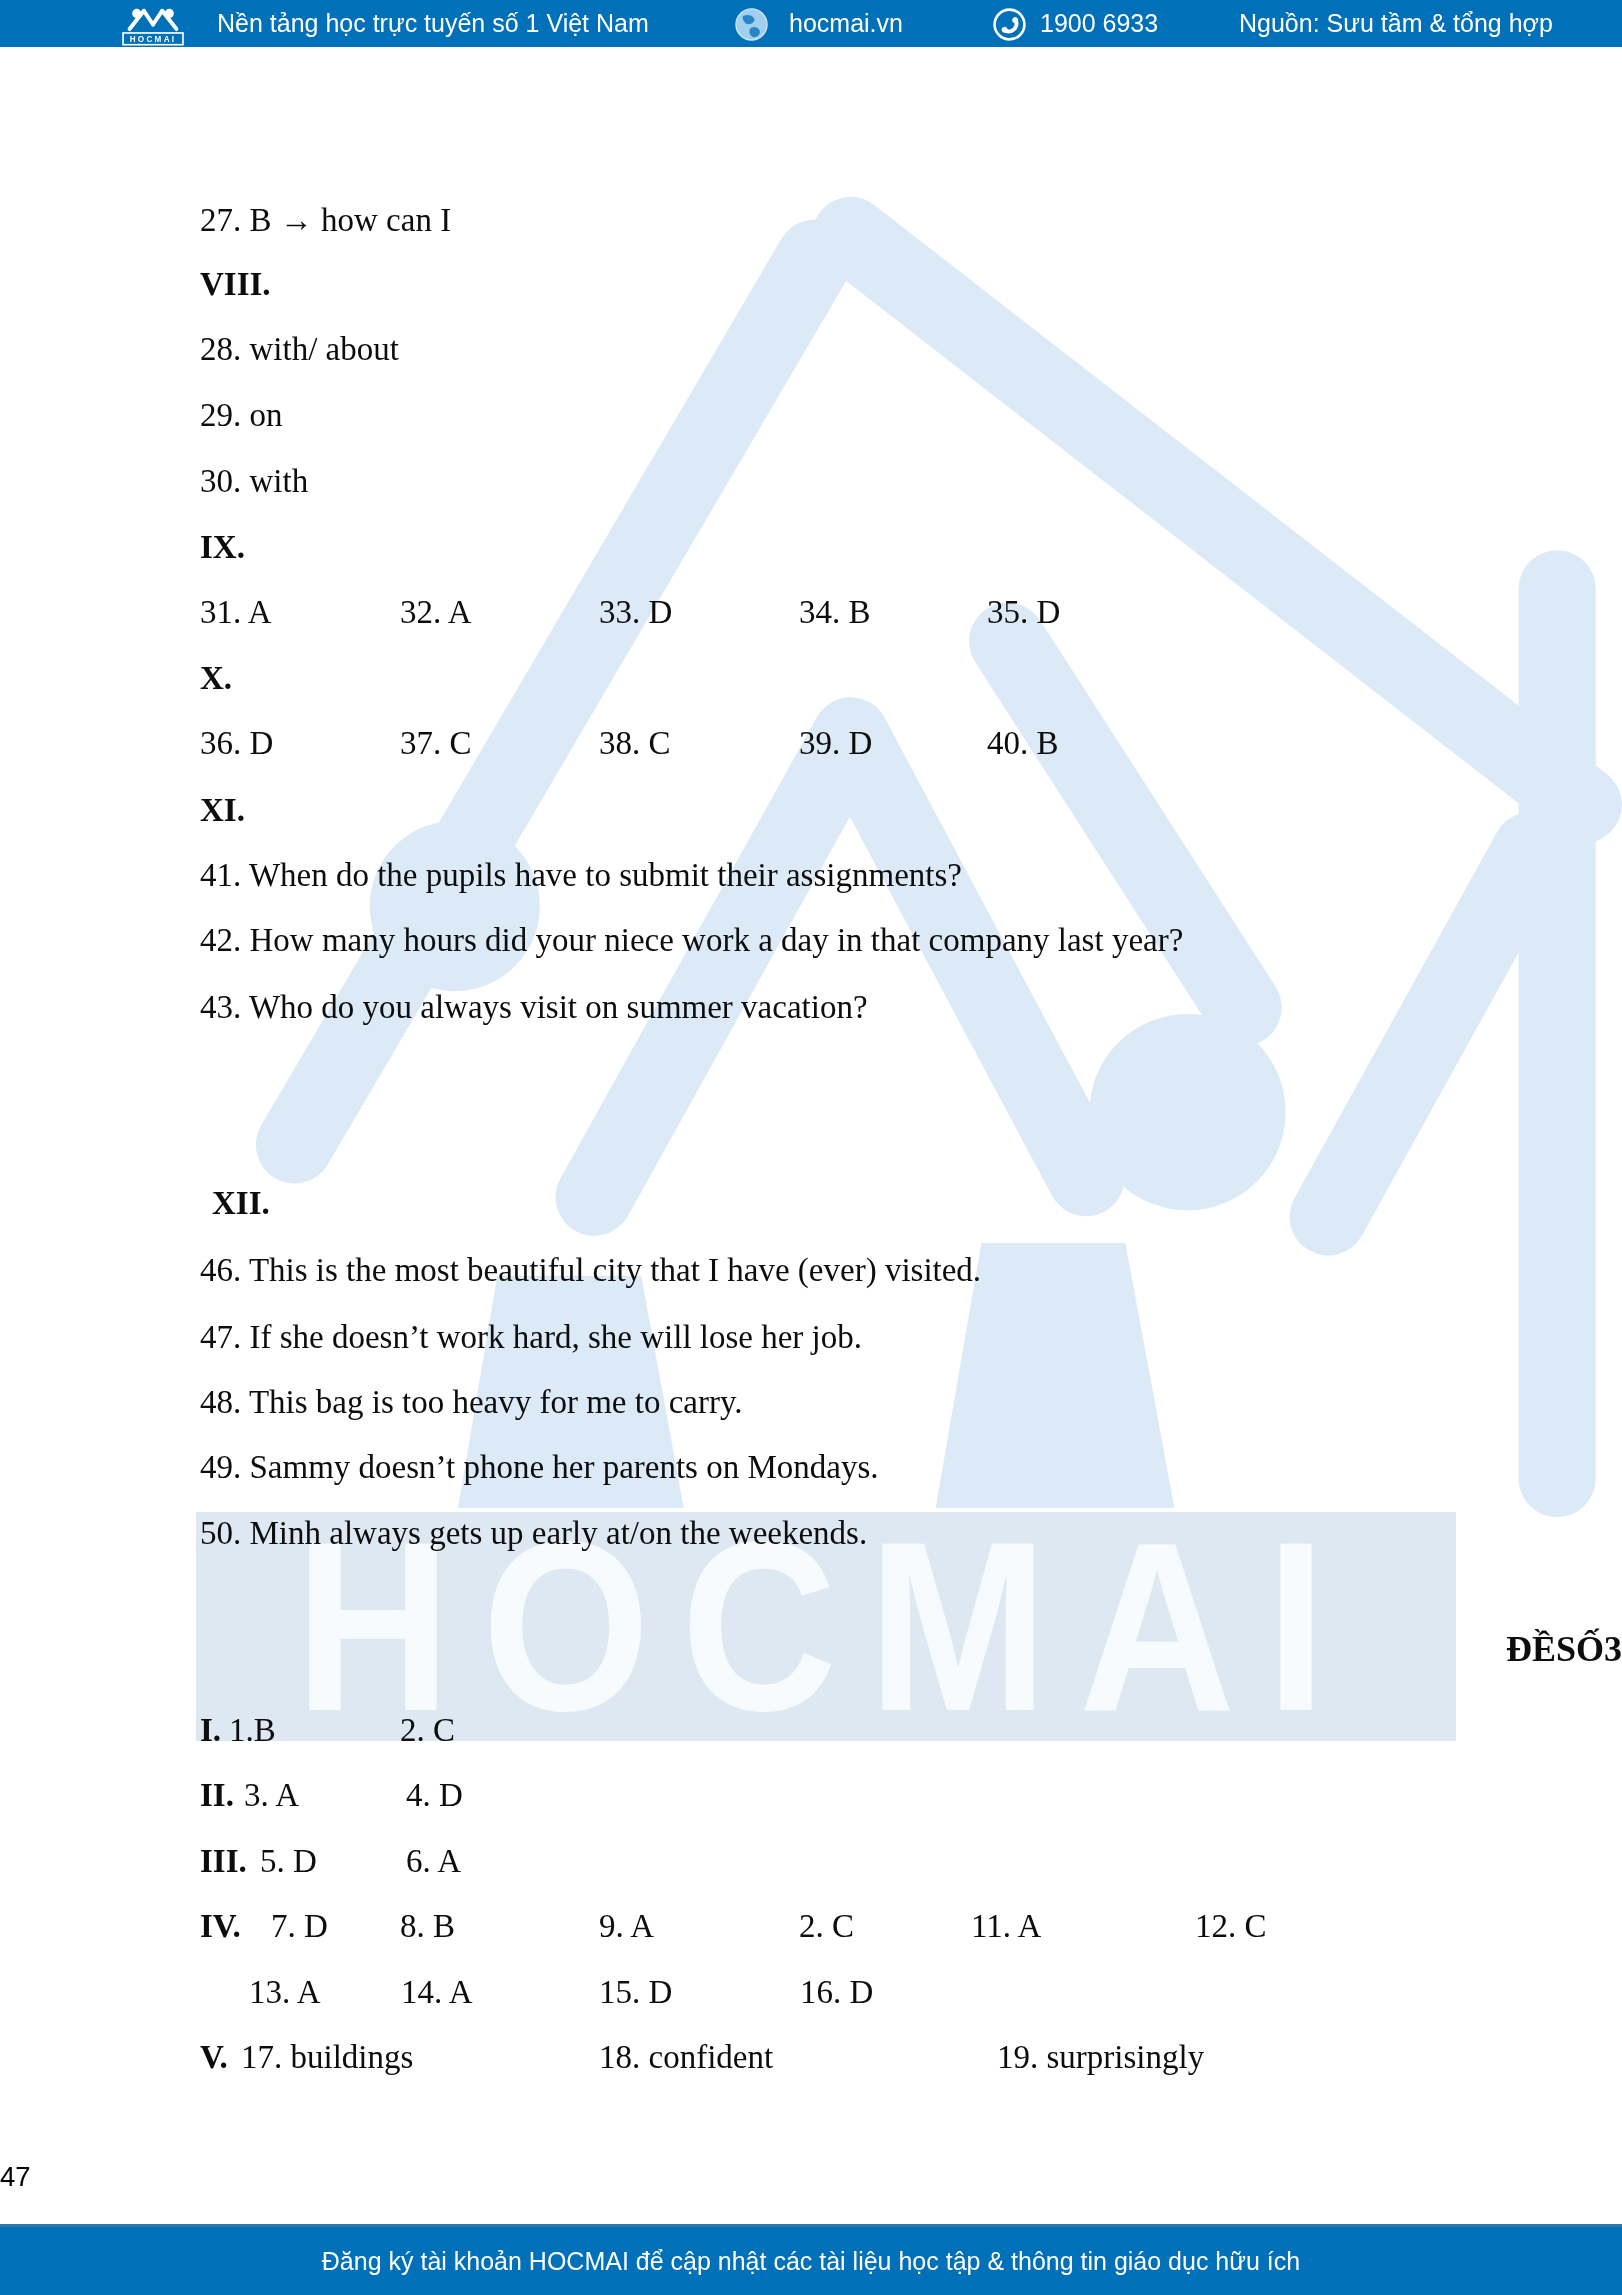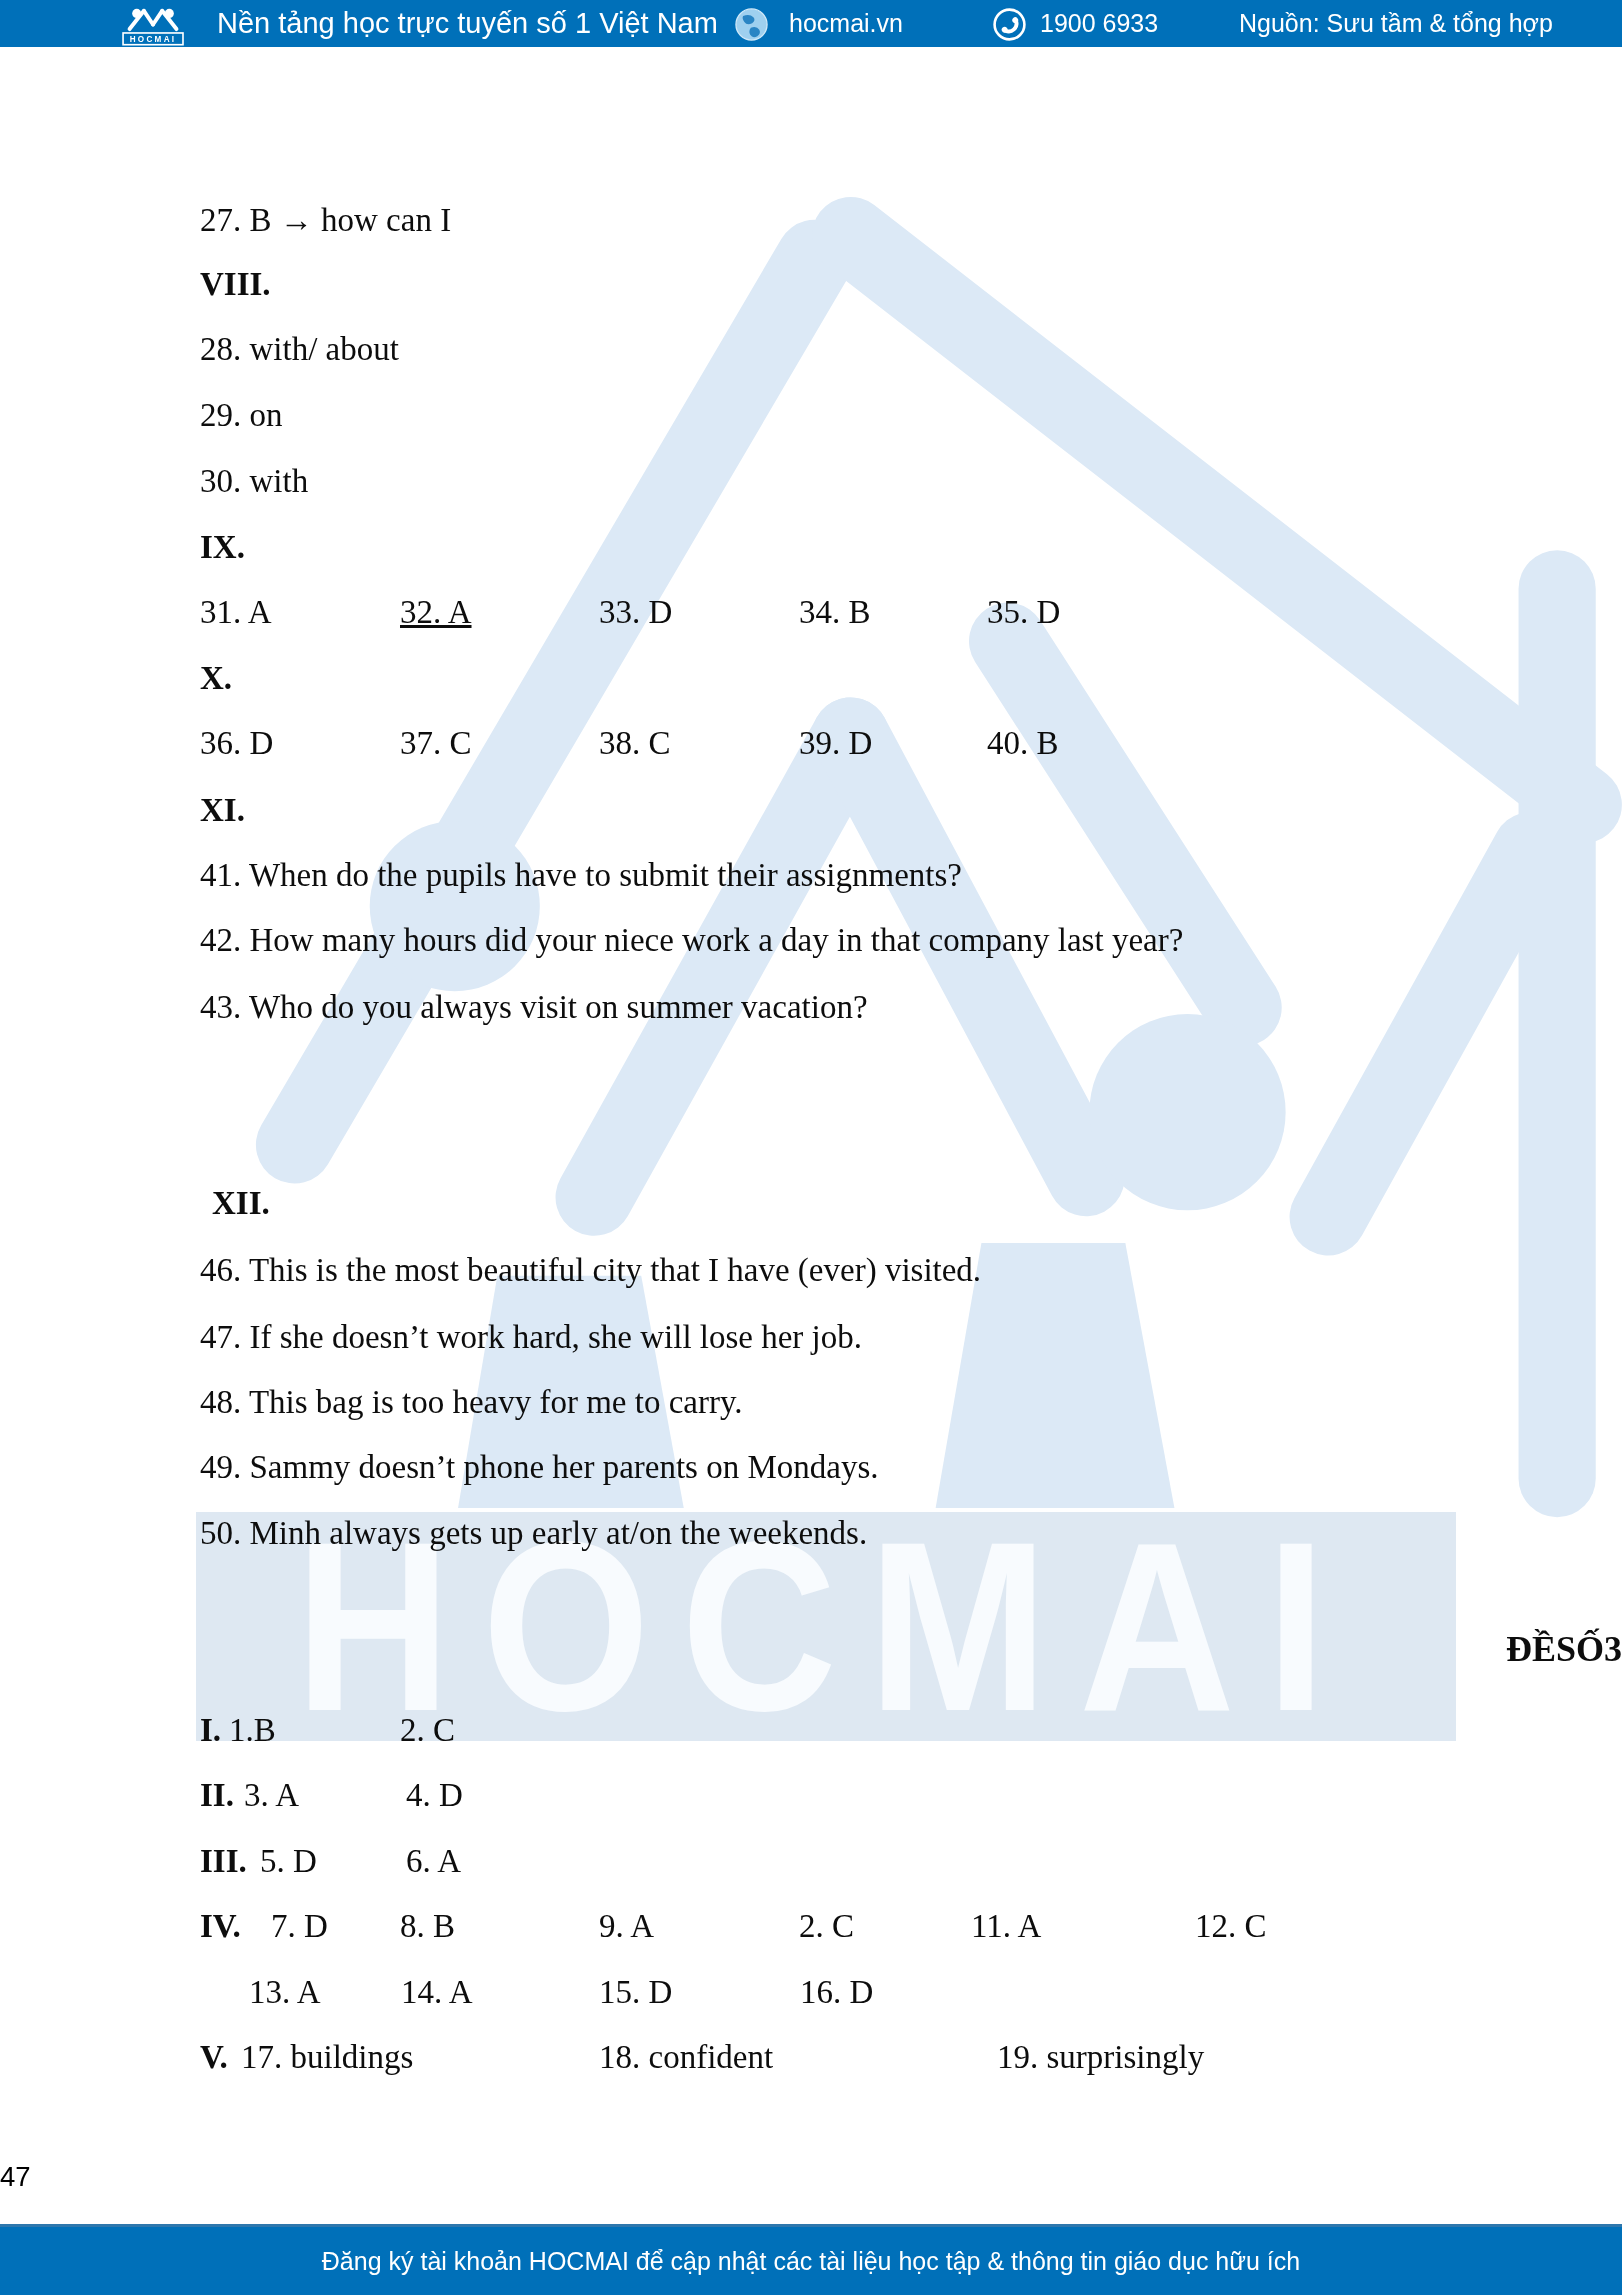--- a/index.html
+++ b/index.html
@@ -5,21 +5,21 @@
   html,body{margin:0;padding:0;background:#9a9a9a;}
   .page{
     position:relative;width:1622px;height:2295px;background:#ffffff;
     font-family:"Liberation Serif",serif;overflow:hidden;
   }
   
   .topbar{
     position:absolute;top:0;left:0;width:100%;height:47px;background:#0070b9;
     color:#fff;font-family:"Liberation Sans",sans-serif;z-index:5;
   }
-  .topbar .tagline{position:absolute;left:217px;top:0;line-height:47px;font-size:29px;}
+  .topbar .tagline{position:absolute;left:217px;top:0;line-height:47px;font-size:25px;}
   .topbar .website{position:absolute;left:789px;top:0;line-height:47px;font-size:25px;}
   .topbar .phone{position:absolute;left:1040px;top:0;line-height:47px;font-size:25px;}
   .topbar .source{position:absolute;left:1239px;top:0;line-height:47px;font-size:25px;}
   .logo{position:absolute;left:110px;top:2.6px;}
   .icon{position:absolute;top:6.5px;}
   .globe-pos{left:734px;}
   .phone-pos{left:992px;}
   
   .fig-watermark{position:absolute;left:0;top:0;z-index:0;}
   .band{
@@ -118,21 +118,21 @@
 
   <div class="doc">
       <div class="line text" style="top: 200px;"><span>27. B → how can I</span></div>
       <div class="line heading" style="top: 264px;"><span>VIII.</span></div>
       <div class="line text" style="top: 329px;"><span>28. with/ about</span></div>
       <div class="line text" style="top: 395px;"><span>29. on</span></div>
       <div class="line text" style="top: 461px;"><span>30. with</span></div>
       <div class="line heading" style="top: 527px;"><span>IX.</span></div>
       <div class="line row" style="top: 592px;">
         <span style="left: 0px;">31. A</span>
-        <span style="left: 200px; text-decoration: underline;">32. A</span>
+        <span style="left: 200px;">32. A</span>
         <span style="left: 399px;">33. D</span>
         <span style="left: 599px;">34. B</span>
         <span style="left: 787px;">35. D</span>
       </div>
       <div class="line heading" style="top: 658px;"><span>X.</span></div>
       <div class="line row" style="top: 723px;">
         <span style="left: 0px;">36. D</span>
         <span style="left: 200px;">37. C</span>
         <span style="left: 399px;">38. C</span>
         <span style="left: 599px;">39. D</span>

